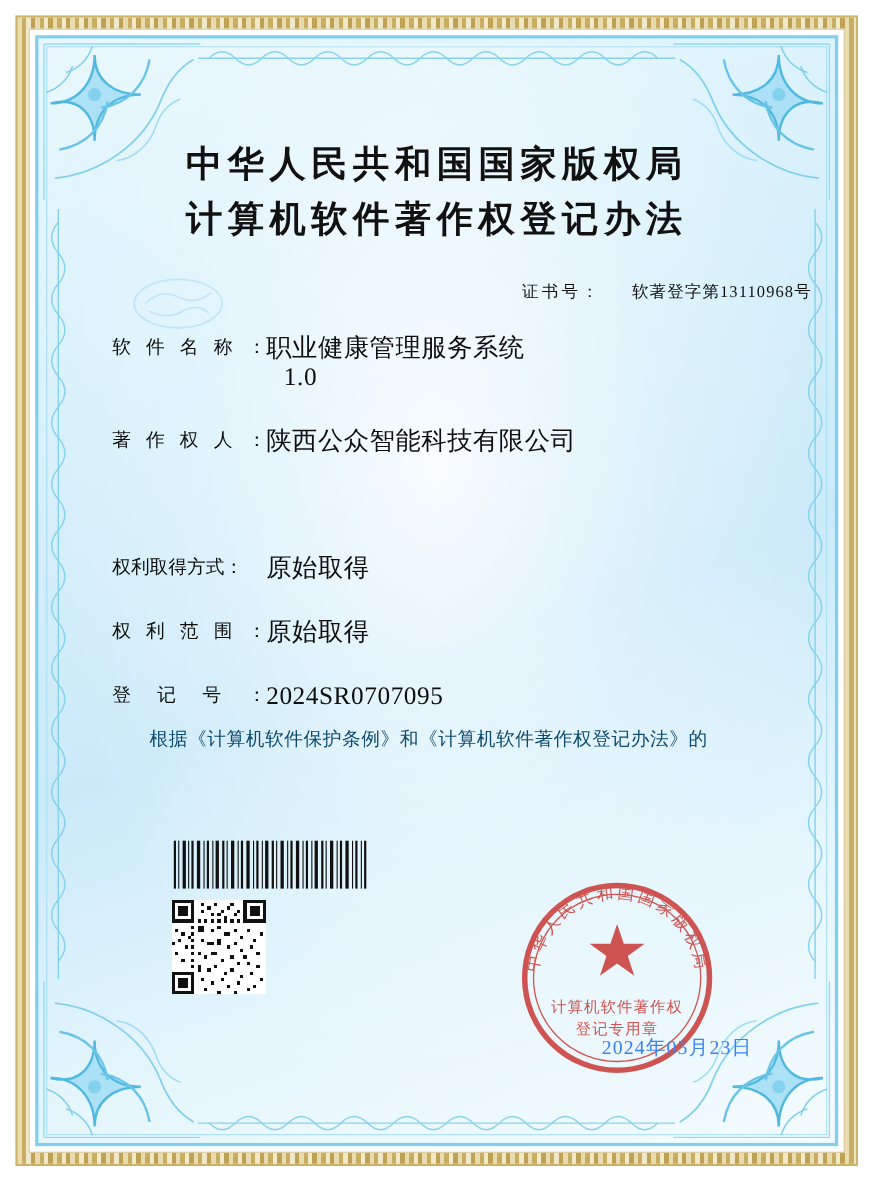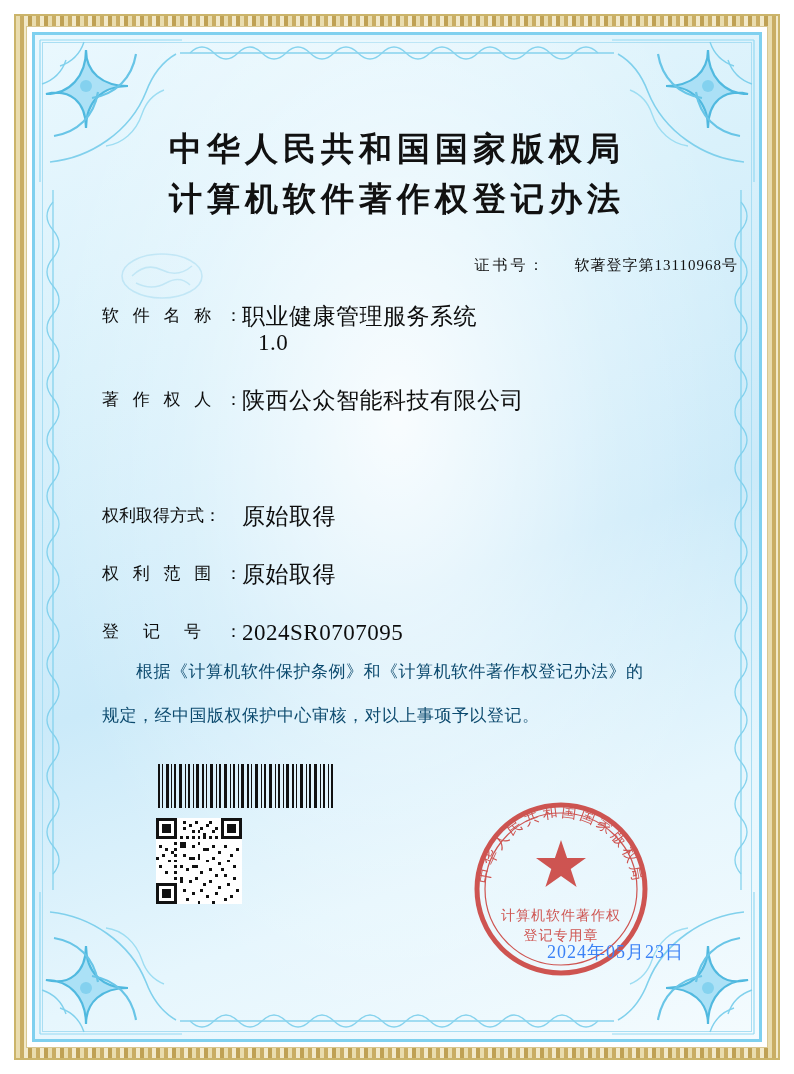--- a/index.html
+++ b/index.html
@@ -398,21 +398,20 @@
           <span>号</span>
           <span>：</span>
         </div>
         <div class="field-value">2024SR0707095</div>
       </div>
 
     </div>
 
     <div class="paragraph">
       <span class="indent"></span><span>根据《计算机软件保护条例》和《计算机软件著作权登记办法》的</span><br>
-      <span>规定，经中国版权保护中心审核，对以上事项予以登记。</span>
     </div>
 
     <svg class="barcode" viewBox="0 0 178 44" preserveAspectRatio="none">
       <rect x="0" y="0" width="178" height="44" fill="#ffffff" opacity="0"></rect>
       <g fill="#111111">
         <rect x="2" y="0" width="2" height="44"></rect>
           <rect x="6" y="0" width="1" height="44"></rect>
         <rect x="10" y="0" width="3" height="44"></rect>
           <rect x="15" y="0" width="1" height="44"></rect>
         <rect x="18" y="0" width="2" height="44"></rect>

